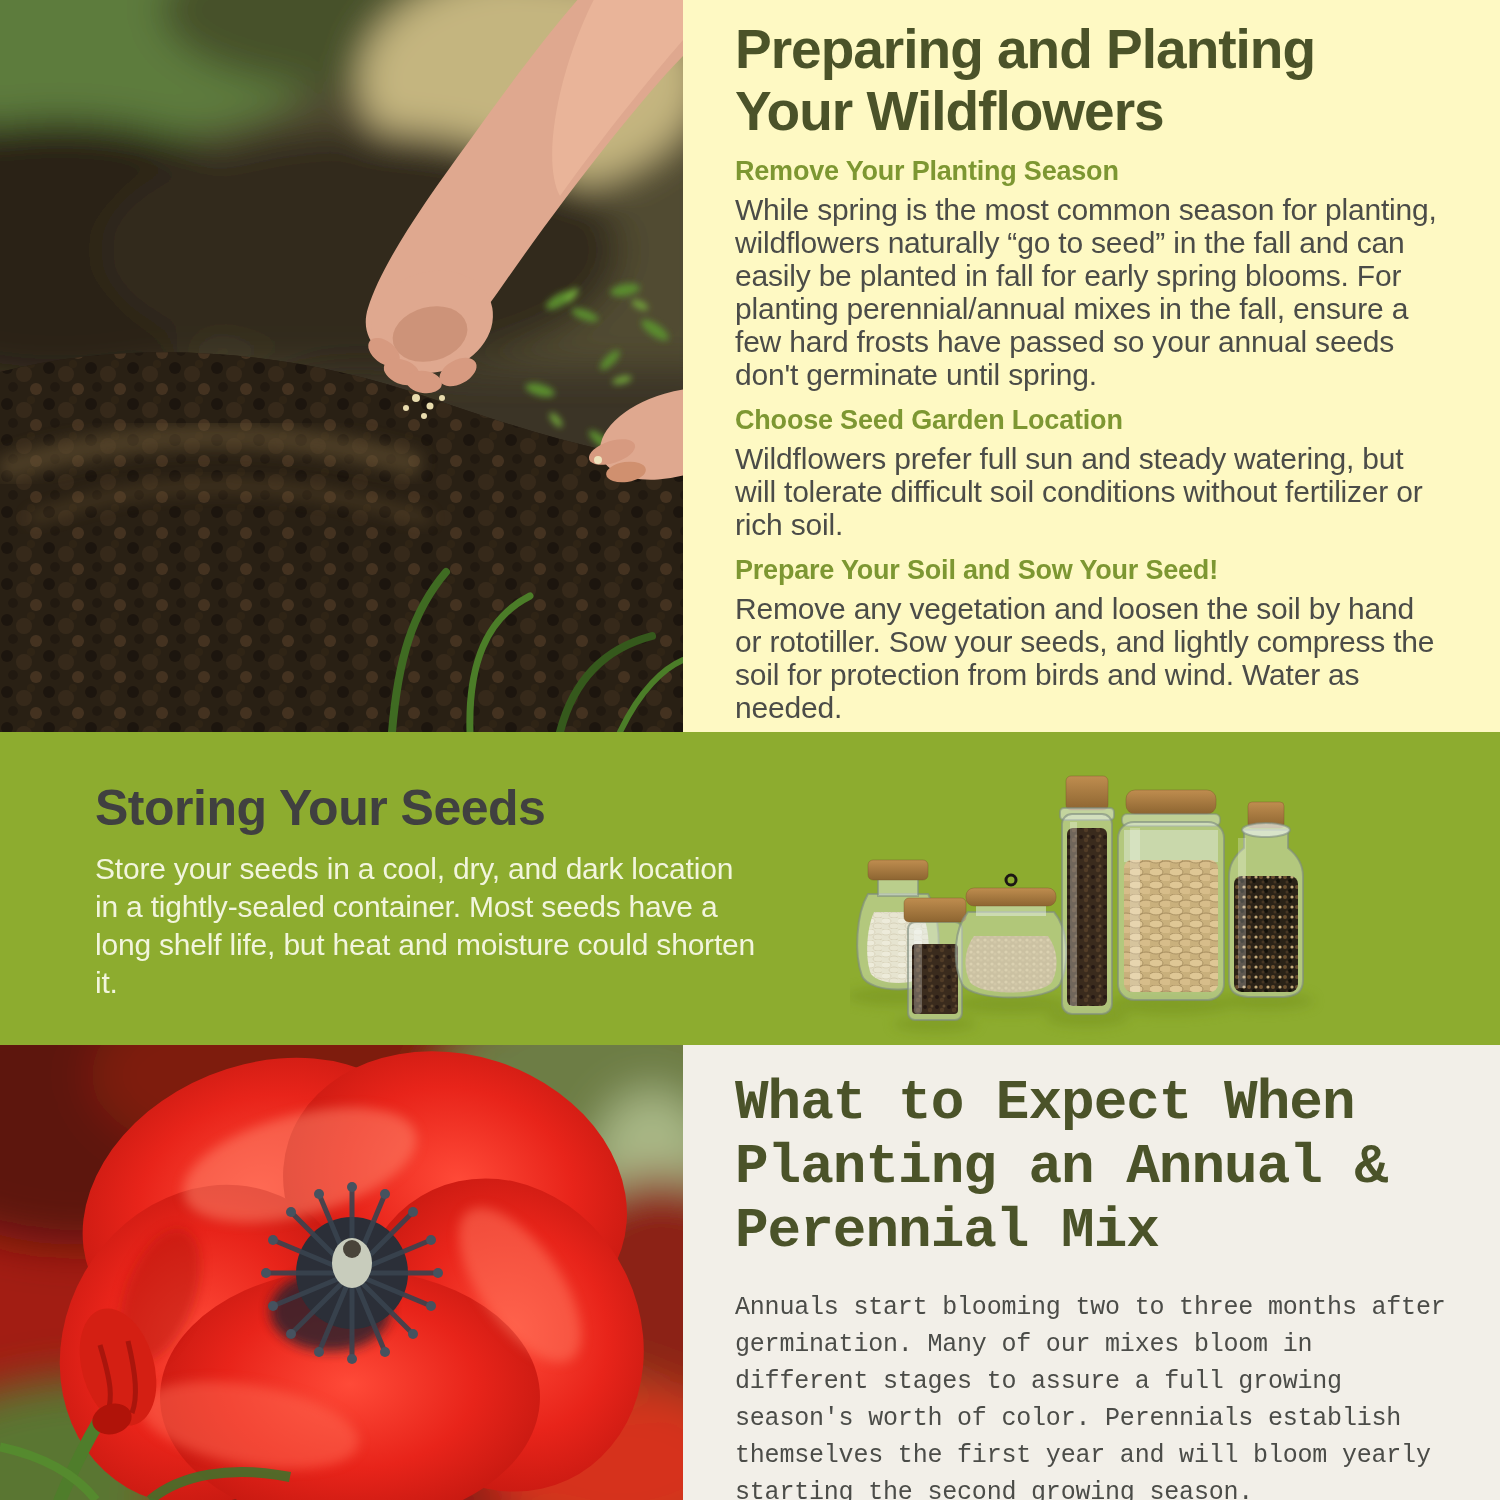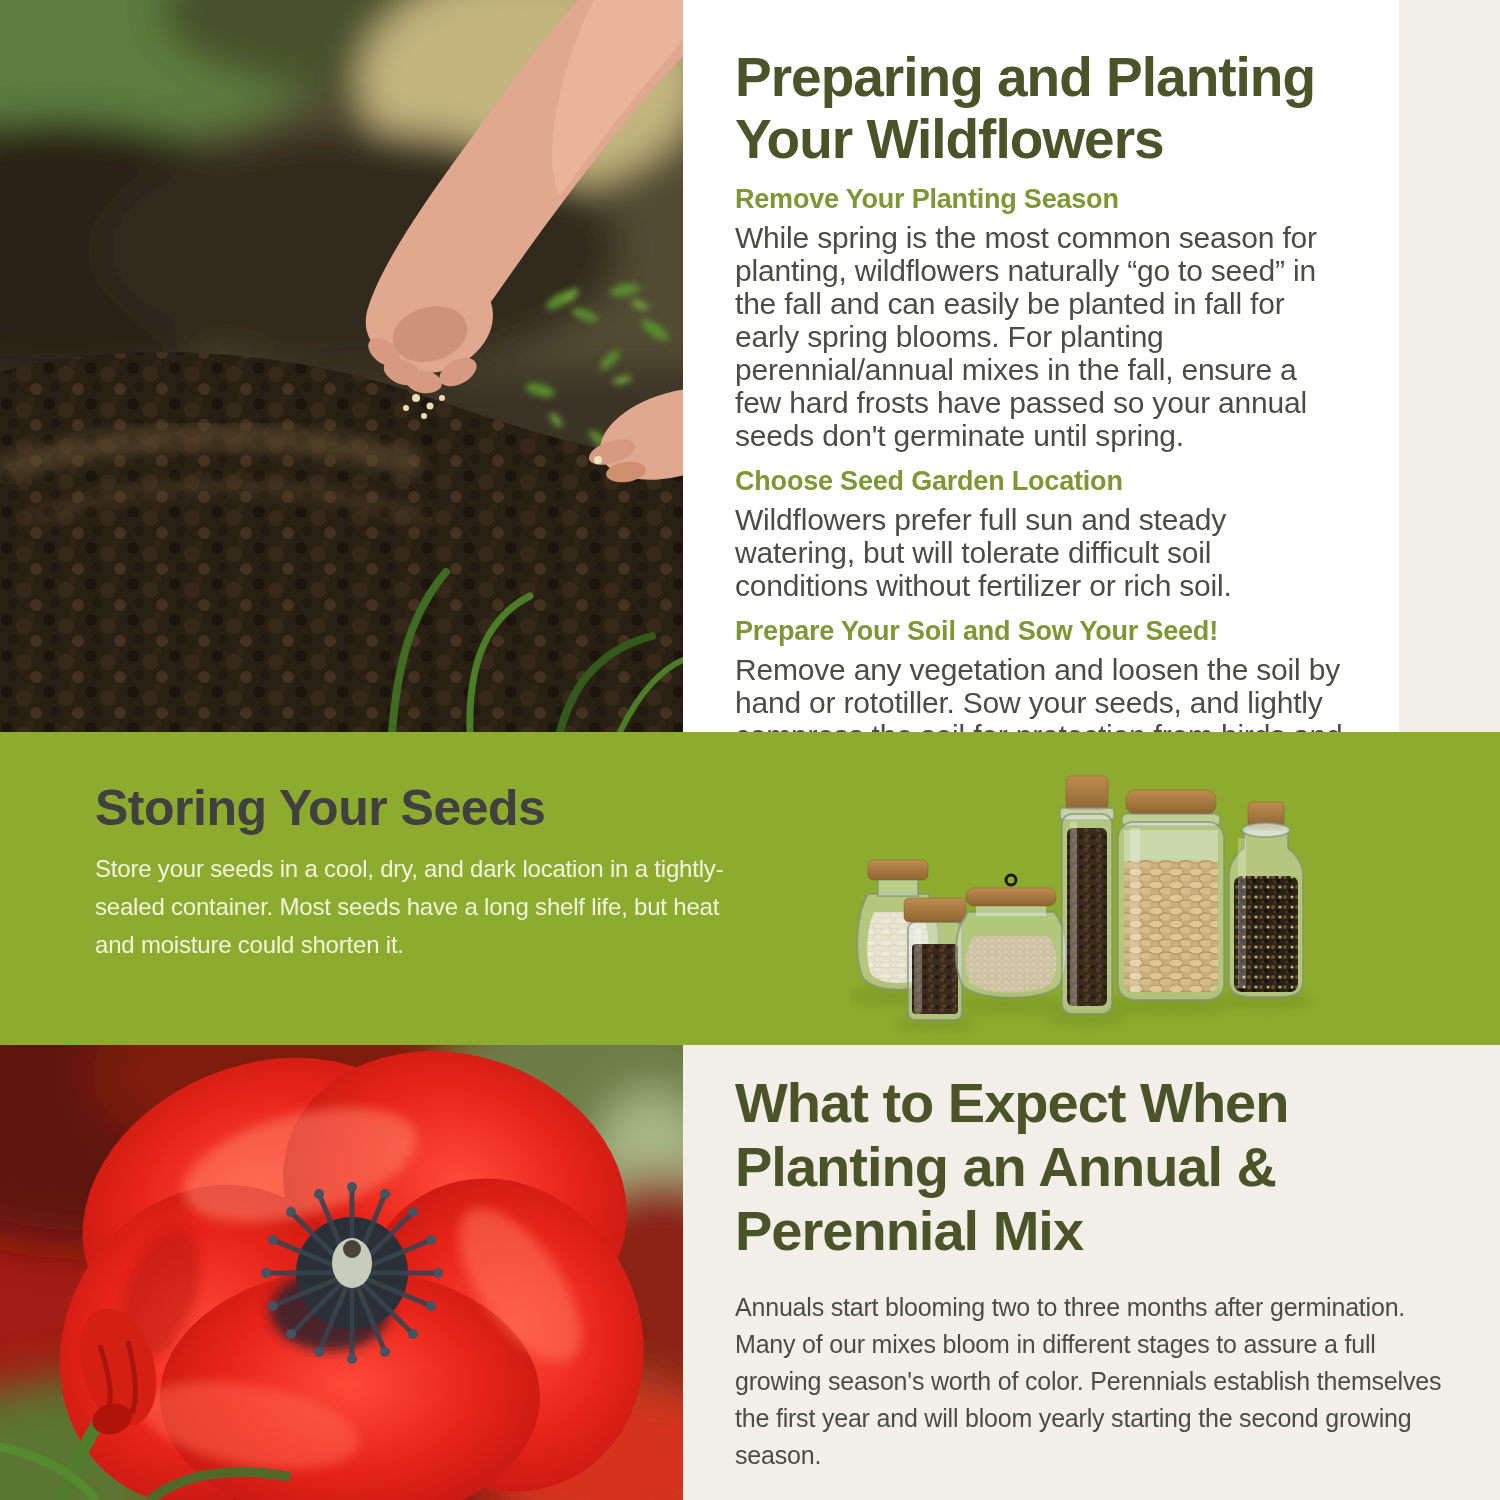--- a/index.html
+++ b/index.html
@@ -4,22 +4,22 @@
 <style>
   html,body{margin:0;padding:0;background:#ddd;}
   .canvas{
     position:relative;width:1500px;height:1500px;overflow:hidden;
     background:#f2efe8;font-family:"Liberation Sans",sans-serif;
   }
   .photo{position:absolute;overflow:hidden;}
   .photo svg{display:block;width:100%;height:100%;}
   
   .panel-top{
-    position:absolute;left:683px;top:0;width:716px;height:732px;
-    background:#ffffff;box-sizing:border-box;padding:40px 52px 0 52px;
+    position:absolute;left:683px;top:0;width:817px;height:732px;
+    background:#fef9c3;box-sizing:border-box;padding:12px 52px 0 52px;
   }
   .main-title{
     font-size:55px;line-height:62px;font-weight:bold;color:#4b5329;
     letter-spacing:-1px;margin:6px 0 14px 0;
   }
   .sub-block{margin-top:14px;}
   .sub-heading{
     font-size:27px;font-weight:bold;color:#7d9732;margin:0 0 6px 0;
     letter-spacing:-0.2px;
   }
@@ -31,29 +31,29 @@
   .band{
     position:absolute;left:0;top:732px;width:1500px;height:313px;
     background:#8dac2f;
   }
   .band-text{position:absolute;left:95px;top:46px;width:660px;}
   .band-title{
     font-size:50px;line-height:60px;font-weight:bold;color:#404040;
     letter-spacing:-0.5px;margin:0 0 12px 0;
   }
   .band-body{
-    font-size:24px;line-height:38px;color:#f2f5dd;margin:0;
+    font-size:30px;line-height:38px;color:#f2f5dd;margin:0;
     letter-spacing:-0.2px;
   }
   .band-jars{position:absolute;left:850px;top:32px;width:650px;height:276px;}
   .band-jars svg{display:block;width:100%;height:100%;}
   
   .panel-bottom{
     position:absolute;left:683px;top:1045px;width:817px;height:455px;
-    background:#f2efe8;box-sizing:border-box;padding:22px 52px 0 52px;
+    background:#f2efe8;box-sizing:border-box;padding:22px 52px 0 52px;font-family:Liberation Mono, monospace;
   }
   .bottom-title{
     font-size:56px;line-height:64px;font-weight:bold;color:#4b5329;
     letter-spacing:-1px;margin:4px 0 26px 0;
   }
   .bottom-body{
     font-size:25px;line-height:37px;color:#4b4c48;margin:0;
     letter-spacing:-0.2px;
   }
   .photo-top-left{left:0;top:0;width:683px;height:732px;}

